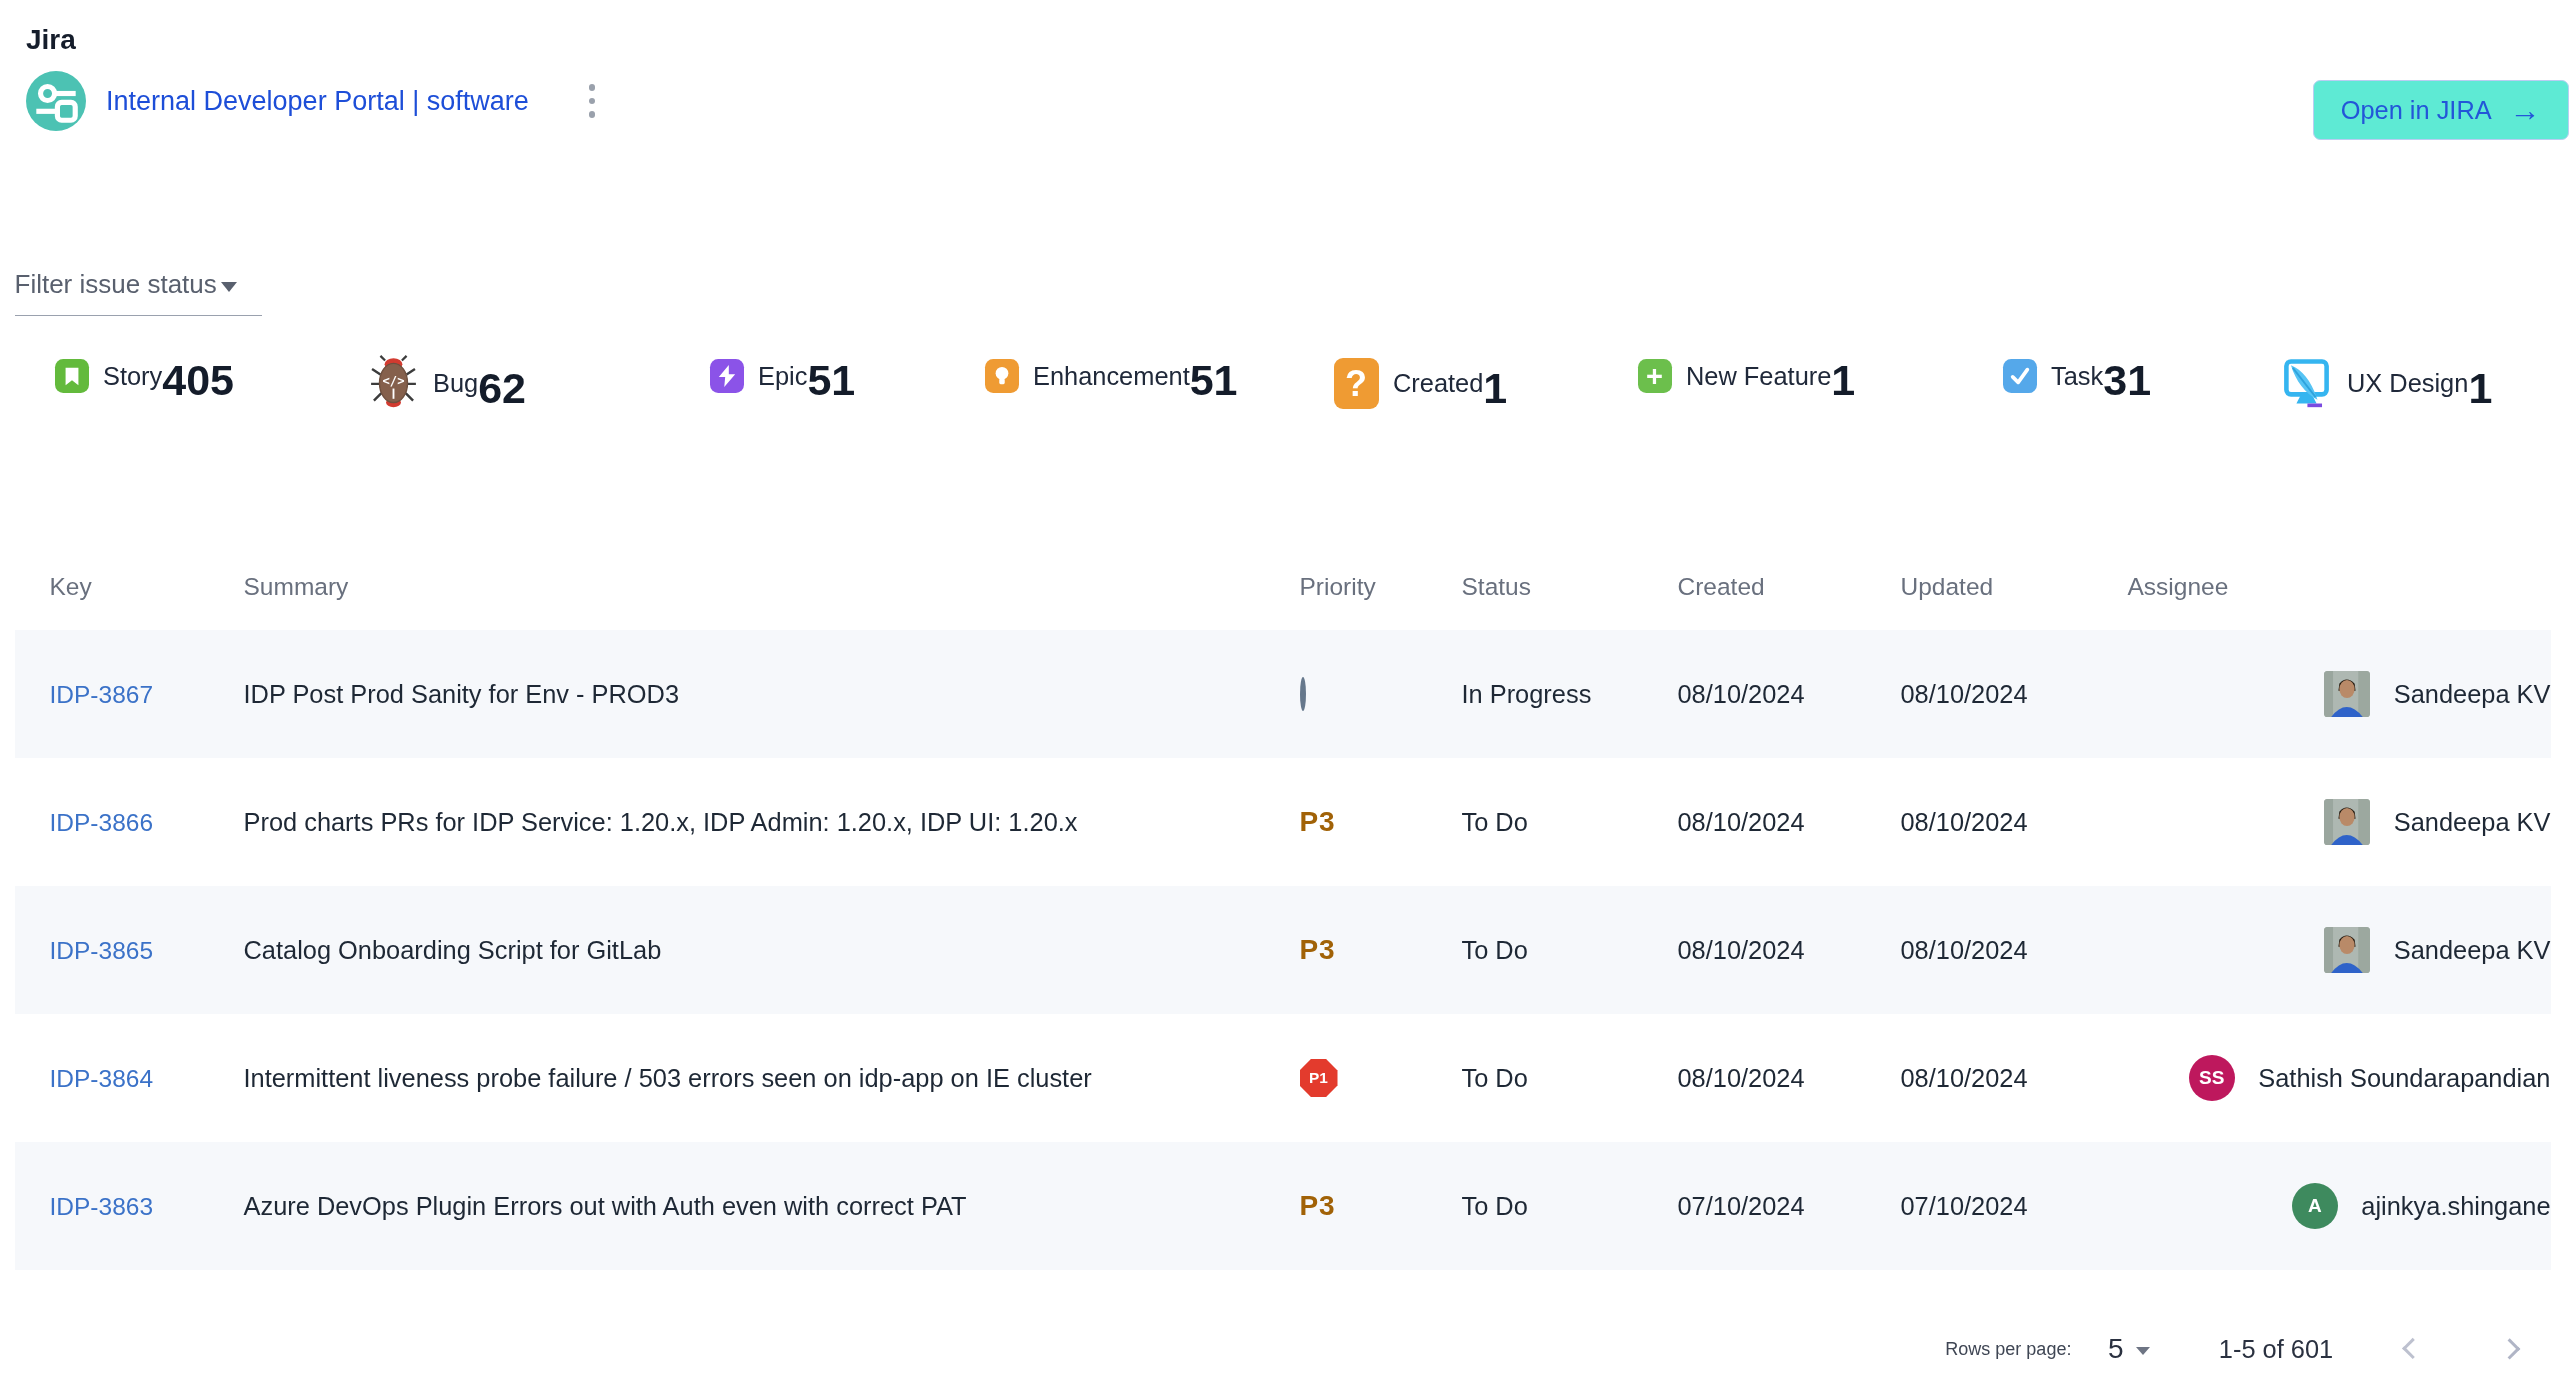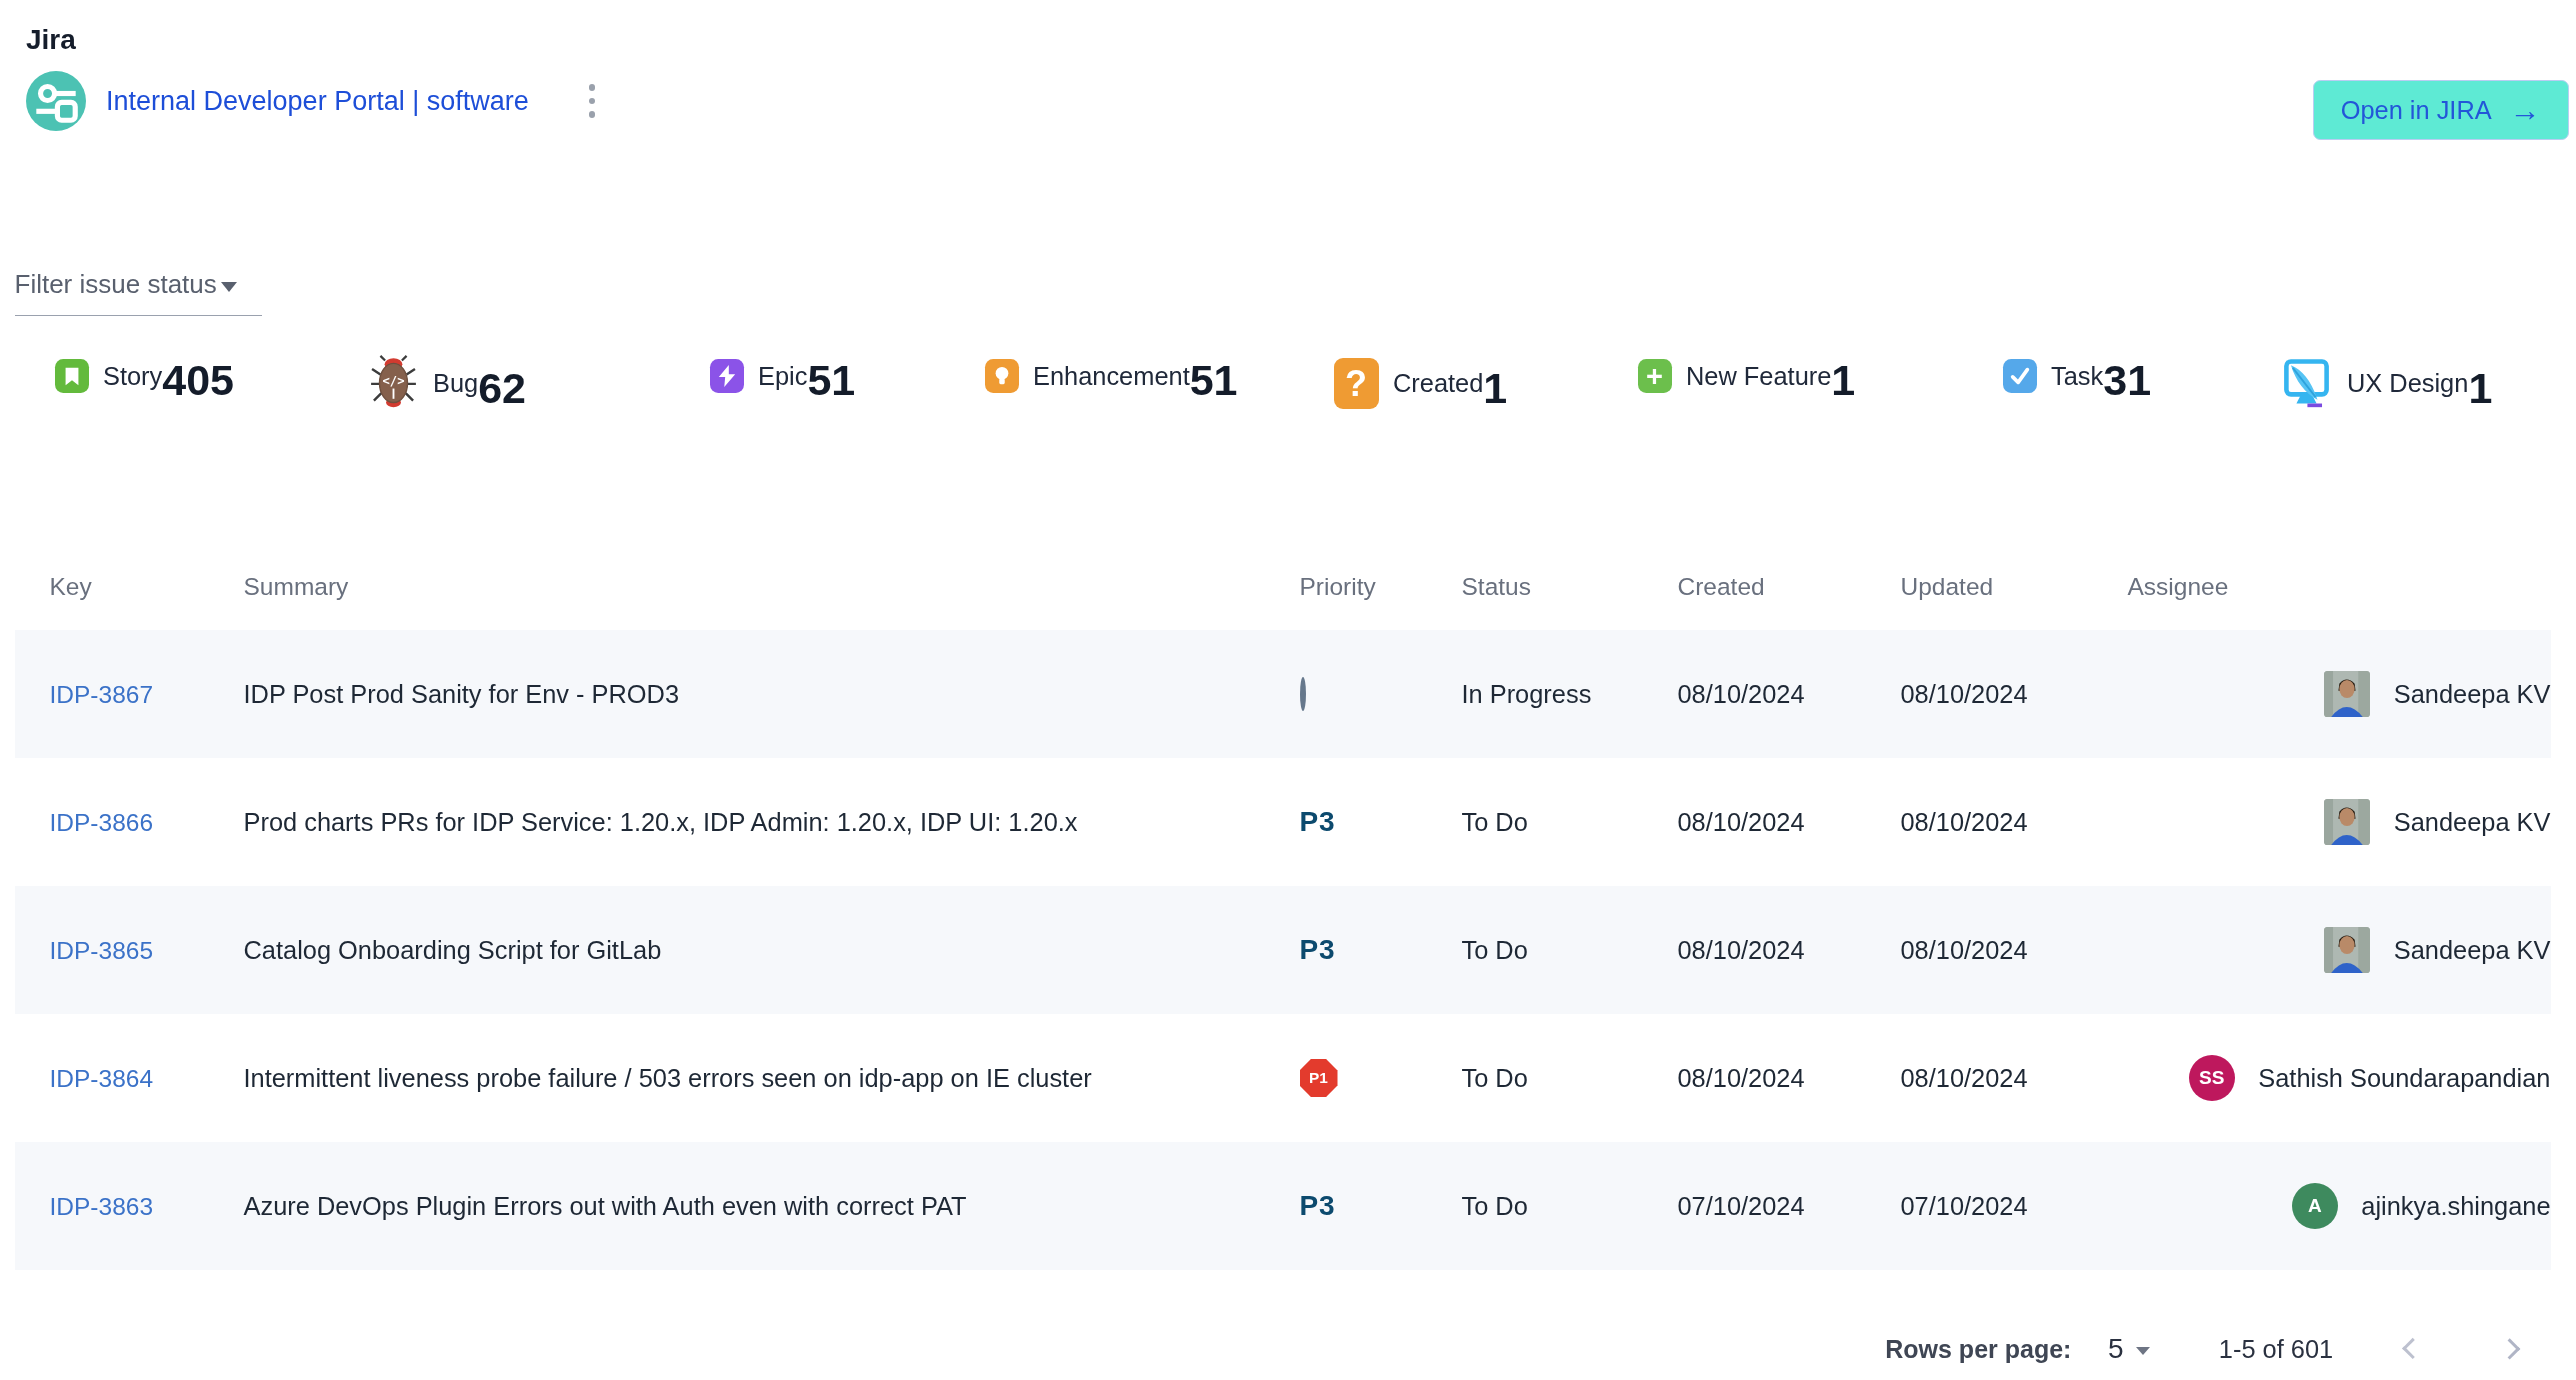--- a/index.html
+++ b/index.html
@@ -49,35 +49,35 @@
 
   
   .table { position:absolute; left:14.5px; top:544px; width:2536px; }
   .thead, .trow { display:grid; grid-template-columns:229px 1056px 162px 216px 223px 227px 1fr; align-items:center; }
   .thead { height:86px; color:#69707e; font-size:24.5px; }
   .cell-key { padding-left:35px; }
   .trow { height:128px; font-size:25.4px; color:#1e2835; }
   .trow.alt { background:#f6f8fb; }
   .key-link { color:#3b72c8; text-decoration:none; font-size:24.5px; cursor:pointer; }
   .ring { width:27px; height:27px; border:3.6px solid #66788c; border-radius:50%; }
-  .p3 { color:#0c4a6e; font-size:28px; font-weight:700; letter-spacing:0.9px; }
+  .p3 { color:#a16207; font-size:28px; font-weight:700; letter-spacing:0.9px; }
   .p1 { width:38px; height:38px; background:#e33b2d; color:#fff; font-size:15.4px; font-weight:700;
         display:flex; align-items:center; justify-content:center;
         clip-path:polygon(30% 0,70% 0,100% 30%,100% 70%,70% 100%,30% 100%,0 70%,0 30%); }
   .assignee { display:flex; align-items:center; gap:23.6px;justify-content:flex-end; }
   .av { width:46px; height:46px; border-radius:50%; display:flex; align-items:center; justify-content:center;
         color:#fff; font-size:19px; font-weight:700; flex:0 0 auto; }
   .av-photo { border-radius:3.6px; overflow:hidden; }
   .av-photo svg { display:block; }
   .av-navy { background:#be185d; }
   .av-green { background:#3e8a5e; }
 
   
   .pagination { position:absolute; top:1320px; right:50px; height:58px; display:flex; align-items:center; }
-  .pg-label { font-size:25px; color:#3f4654;font-weight:bold; }
+  .pg-label { font-size:18px; color:#3f4654; }
   .pg-select { margin-left:33px; display:flex; align-items:center; background:none; border:none; cursor:pointer; padding:3.6px; font-family:"Liberation Sans", sans-serif; }
   .pg-value { font-size:28px; color:#2a3140; }
   .pg-caret { width:0; height:0; border-left:7.3px solid transparent; border-right:7.3px solid transparent; border-top:8.2px solid #6e7584; margin-left:12.7px; margin-top:3.6px; }
   .pg-range { margin-left:65px; font-size:25.4px; color:#2a3140; }
   .pg-btn { background:none; border:none; cursor:pointer; padding:9px; margin-left:63px; display:flex; align-items:center; }
   .chev { width:15.4px; height:15.4px; border-left:3.6px solid #bdc1cf; border-bottom:3.6px solid #bdc1cf; transform:rotate(45deg); }
   .chev.next { transform:rotate(225deg); border-color:#b0b5c6; }
 </style>
 </head>
 <body>

